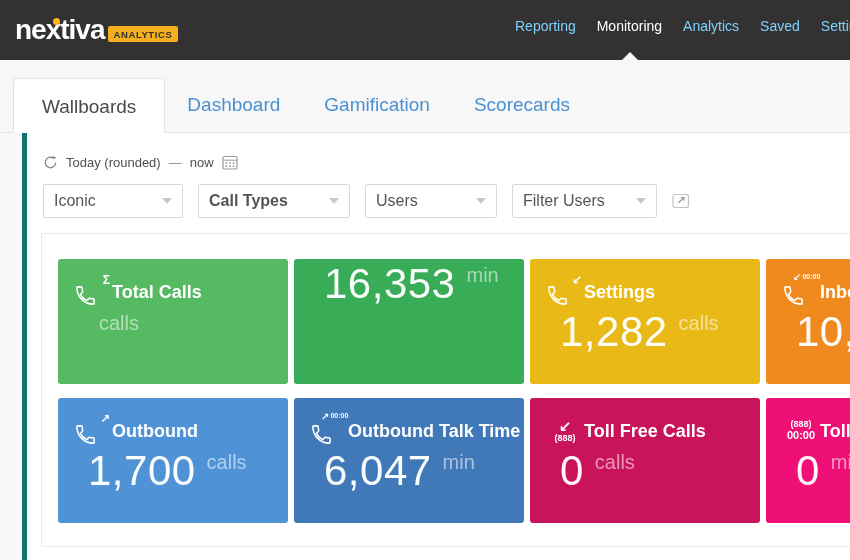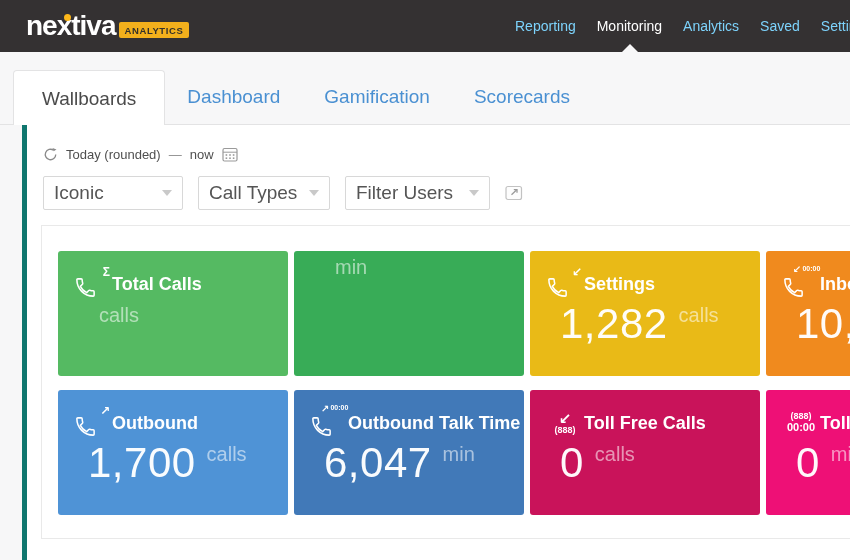--- a/index.html
+++ b/index.html
@@ -4,21 +4,21 @@
 <style>
   * { margin:0; padding:0; box-sizing:border-box; }
   html,body { width:850px; height:560px; }
   body {
     position:relative; overflow:hidden;
     font-family:"Liberation Sans","DejaVu Sans",sans-serif;
     background:#f7f7f8;
   }
 
   
-  .topbar { position:relative; height:52px; background:#343132; display:flex; align-items:center; padding-left:26px; }
+  .topbar { position:relative; height:60px; background:#343132; display:flex; align-items:center; padding-left:15px; }
   .logo { position:relative; display:flex; align-items:center; cursor:pointer; }
   .logo-text { color:#fff; font-size:28px; font-weight:bold; letter-spacing:-1px; line-height:1; }
   .logo-dot { position:absolute; left:38px; top:2px; width:7px; height:7px; border-radius:50%; background:#fdb71a; }
   .logo-badge { background:#f3b01c; color:#33302a; font-size:9.5px; font-weight:bold; letter-spacing:.6px; padding:3px 6px 2px; border-radius:2px; margin-left:3px; transform:translateY(4px); }
   .topnav { position:absolute; left:515px; top:0; height:52px; display:flex; align-items:center; gap:21px; }
   .nav-item { color:#7dd3fc; font-size:14px; white-space:nowrap; cursor:pointer; text-decoration:none; }
   .nav-item.active { color:#fff; }
   .nav-caret { position:absolute; bottom:0; left:622px; width:0; height:0; border-left:8px solid transparent; border-right:8px solid transparent; border-bottom:8px solid #f7f7f8; }
 
   
@@ -28,23 +28,23 @@
 
   
   .content { position:relative; margin-left:22px; height:435px; background:#fff; border-left:5px solid #0f766e; }
 
   .filter-row { display:flex; align-items:center; gap:8px; padding:22px 0 0 16px; font-size:13px; color:#4f4f4f; }
   .filter-row svg { display:block; }
   .date-sep { color:#8a8a8a; padding:0 2px; }
   .icon-btn { display:inline-flex; cursor:pointer; }
 
   .dropdown-row { display:flex; align-items:center; gap:15px; margin:14px 0 0 16px; }
-  .dropdown { height:34px; border:1px solid #d8d8d8; border-radius:2px; background:#fff; display:flex; align-items:center; justify-content:space-between; padding:0 10px; font-size:19px; color:#555; cursor:pointer; }
+  .dropdown { height:34px; border:1px solid #d8d8d8; border-radius:2px; background:#fff; display:flex; align-items:center; justify-content:space-between; padding:0 10px; font-size:16px; color:#555; cursor:pointer; }
   .dd-caret { width:0; height:0; border-left:5px solid transparent; border-right:5px solid transparent; border-top:6px solid #c9c9c9; margin-left:8px; }
-  .dd-1 { width:140px; } .dd-2 { width:132px; } .dd-3 { width:132px; } .dd-4 { width:145px; }
+  .dd-1 { width:140px; } .dd-2 { width:152px;font-weight:bold; } .dd-3 { width:132px; } .dd-4 { width:145px; }
 
   
   .board { margin:15px 0 0 14px; width:970px; border:1px solid #e9e9e9; background:#fff; padding:25px 0 23px 16px; }
   .card-row { display:flex; gap:6px; }
   .card-row + .card-row { margin-top:14px; }
   .card { width:230px; height:125px; border-radius:3px; color:#fff; flex:none; cursor:pointer; }
   .card-head { display:flex; align-items:center; padding:18px 12px 0 16px; height:48px; }
   .card-title { font-size:18px; font-weight:bold; white-space:nowrap; }
   .card-icon { position:relative; width:38px; height:32px; flex:none; }
   .card-icon .phone { position:absolute; left:0; bottom:1px; }
@@ -121,20 +121,24 @@
 
   <div class="dropdown-row">
     <div class="dropdown dd-1">
       <span>Iconic</span>
       <span class="dd-caret"></span>
     </div>
     <div class="dropdown dd-2">
       <span>Call Types</span>
       <span class="dd-caret"></span>
     </div>
+    <div class="dropdown dd-3">
+      <span>Users</span>
+      <span class="dd-caret"></span>
+    </div>
     <div class="dropdown dd-4">
       <span>Filter Users</span>
       <span class="dd-caret"></span>
     </div>
     <span class="icon-btn">
       <svg width="18" height="16" viewBox="0 0 18 16">
         <rect x="1" y="1.5" width="15.5" height="13" rx="2" fill="#fdfdfd" stroke="#c2c2c2" stroke-width="1.2"></rect>
         <path d="M6.5 9.8 L11.5 5" fill="none" stroke="#9a9a9a" stroke-width="1.3"></path>
         <path d="M8.8 4.6 H12 V7.8" fill="none" stroke="#9a9a9a" stroke-width="1.3"></path>
       </svg>
@@ -155,20 +159,21 @@
           </span>
           <span class="card-title">Total Calls</span>
         </div>
         <div class="card-value-row">
           <span class="card-unit">calls</span>
         </div>
       </div>
 
       <div class="card" style="background: rgb(56, 172, 87);">
         <div class="card-value-row">
+          <span class="card-value">16,353</span>
           <span class="card-unit">min</span>
         </div>
       </div>
 
       <div class="card" style="background: rgb(233, 186, 23);">
         <div class="card-head">
           <span class="card-icon">
             <svg class="phone" width="23" height="23" viewBox="0 0 24 24">
                 <path d="M6.62 10.79c1.44 2.83 3.76 5.14 6.59 6.59l2.2-2.21c.27-.27.67-.36 1.02-.24 1.12.37 2.33.57 3.57.57.55 0 1 .45 1 1V20c0 .55-.45 1-1 1-9.39 0-17-7.61-17-17 0-.55.45-1 1-1h3.5c.55 0 1 .45 1 1 0 1.25.2 2.45.57 3.57.11.35.03.74-.25 1.02l-2.2 2.2z" fill="none" stroke="#fff" stroke-width="1.6" stroke-linejoin="round"></path>
               </svg>

